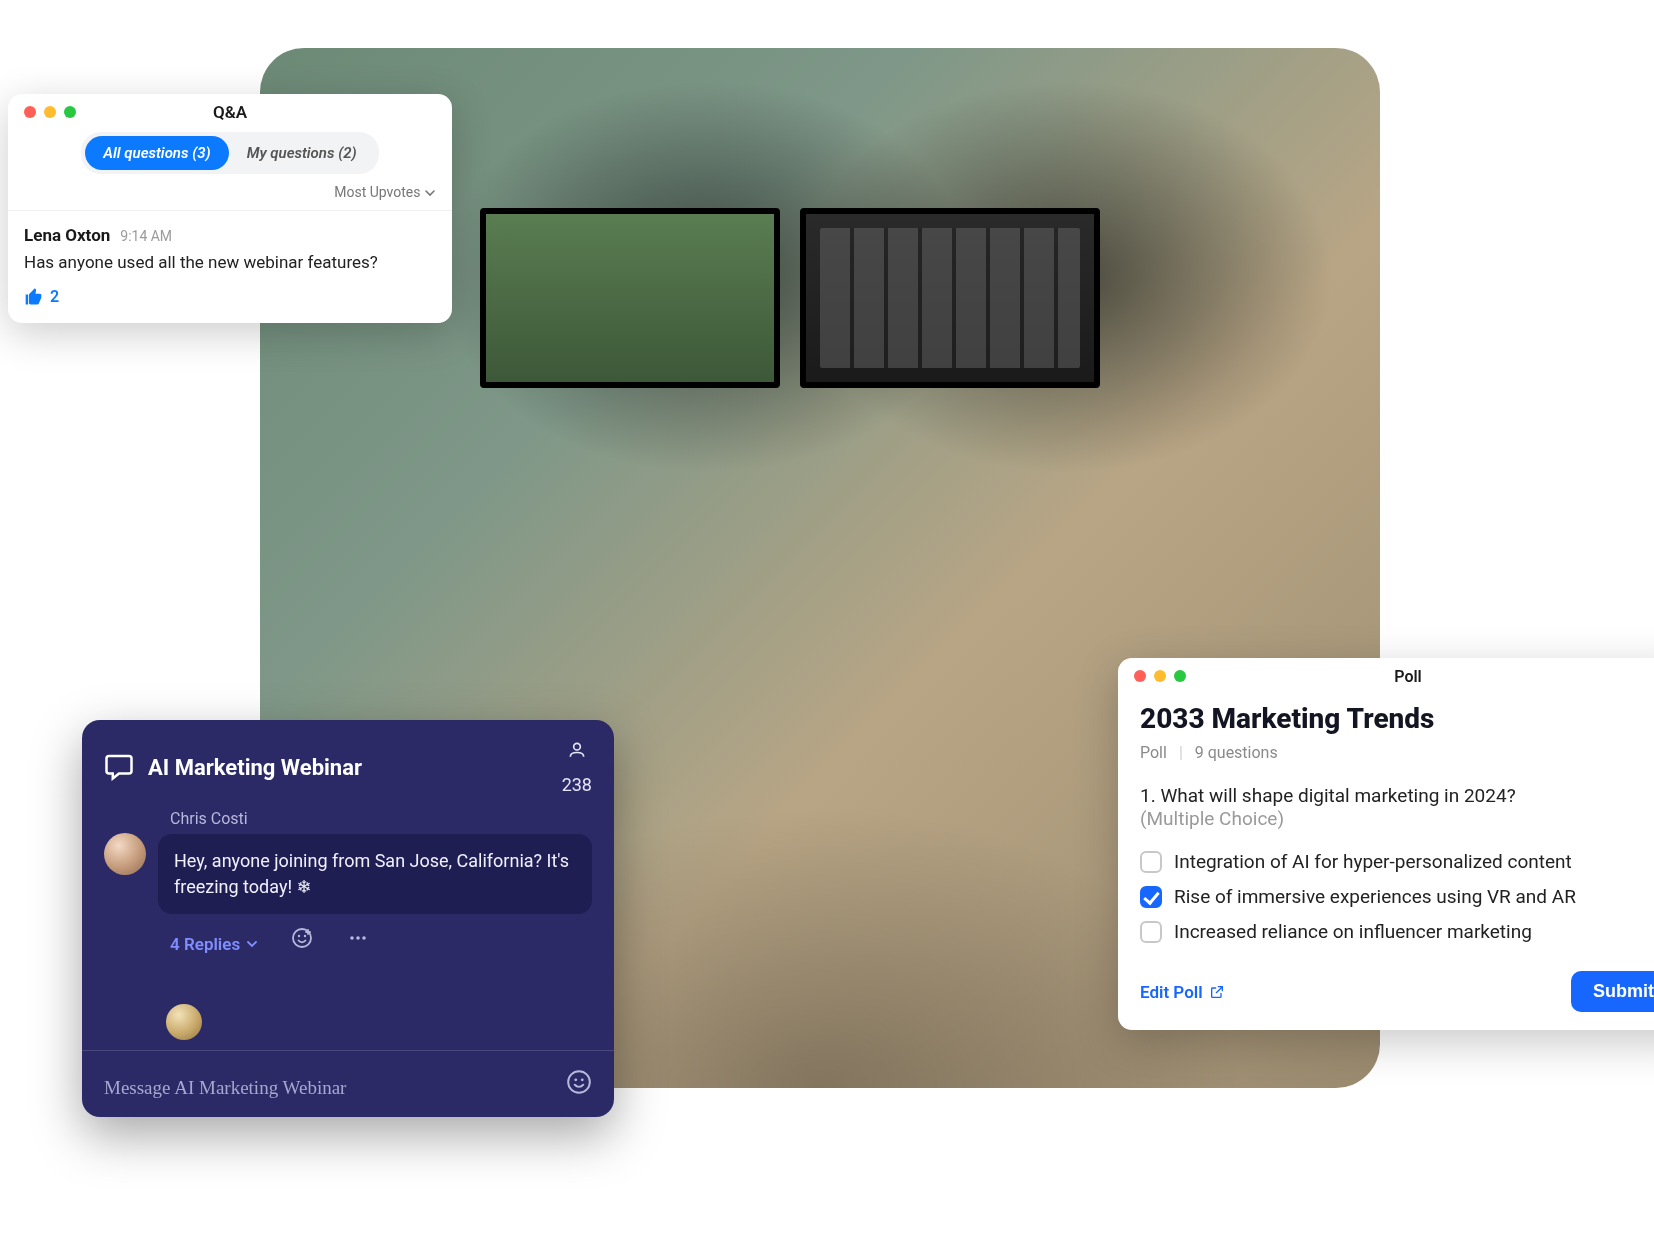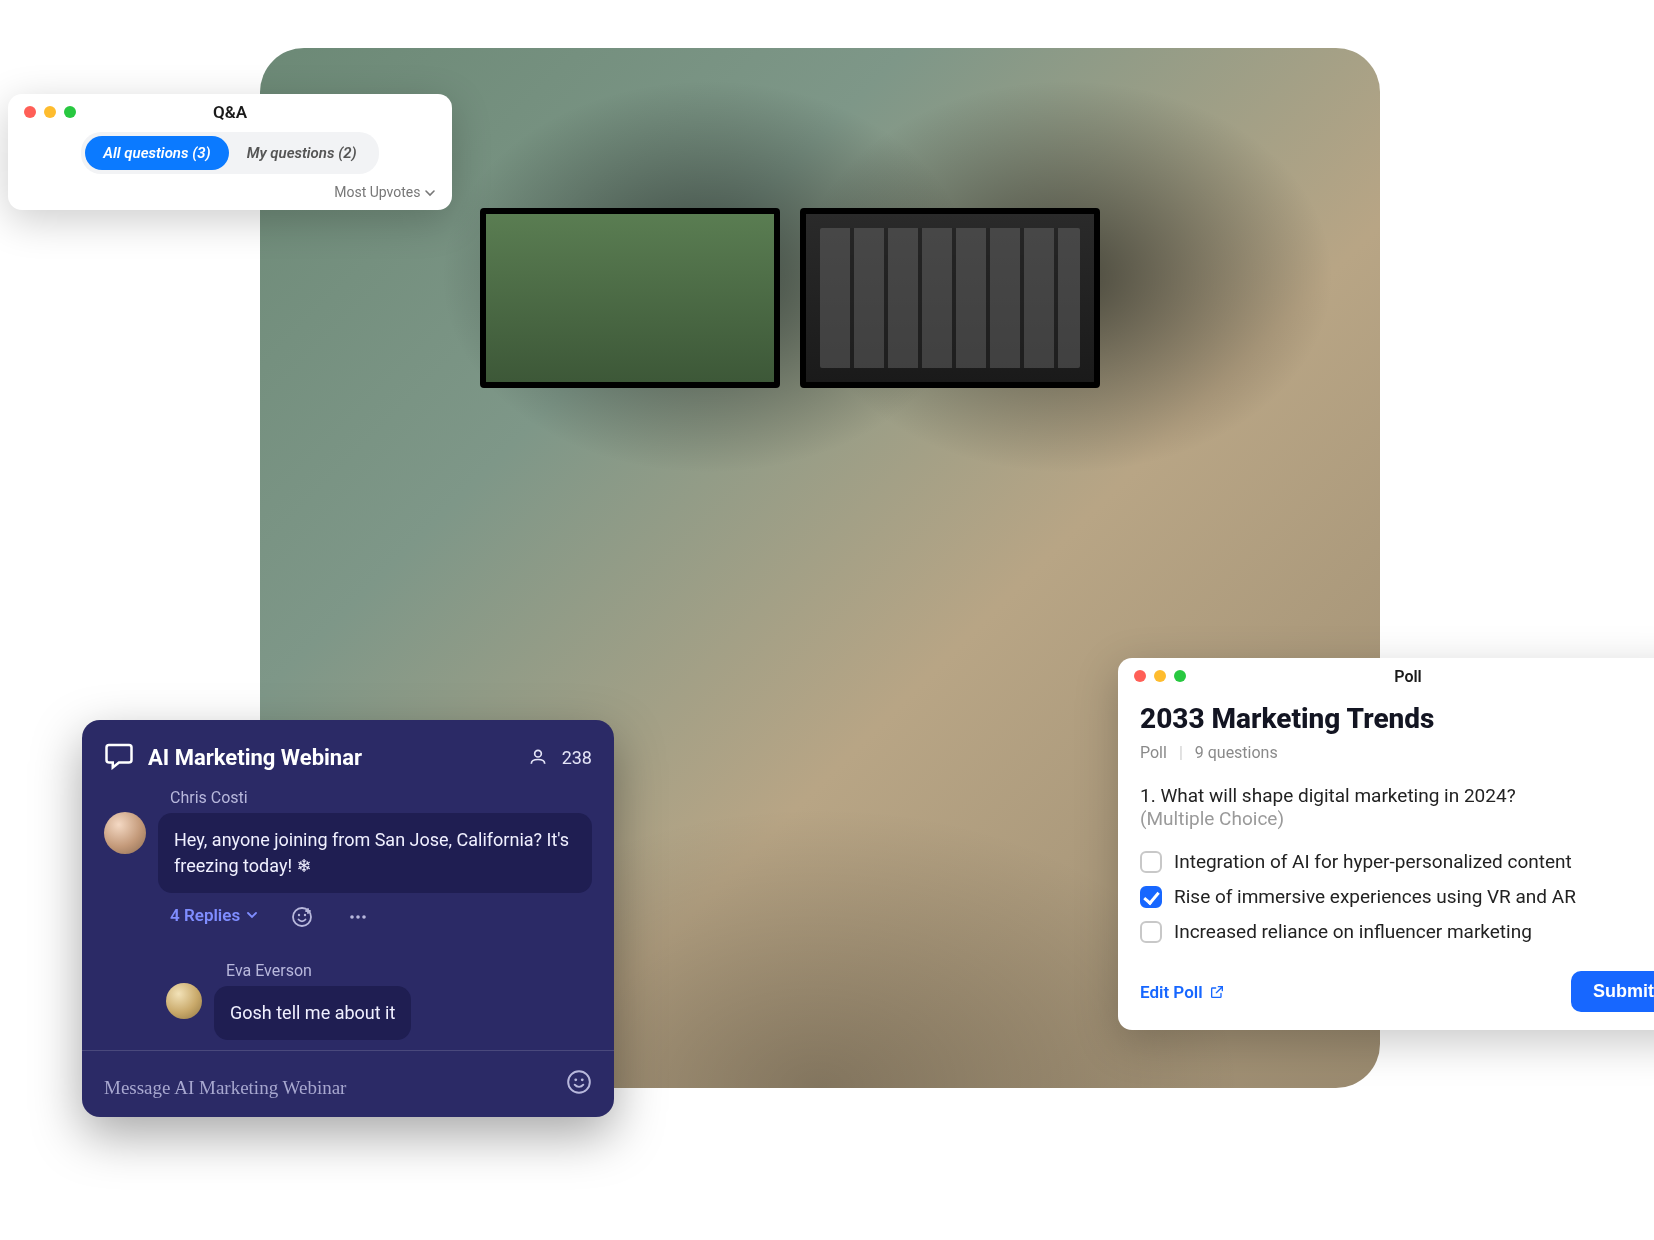--- a/index.html
+++ b/index.html
@@ -133,41 +133,41 @@
     color:#dcdcf0;
     overflow:hidden;
   }
   .chat-head {
     display:flex;
     align-items:center;
     padding: 20px 22px 14px;
   }
   .chat-icon { margin-right:14px; }
   .chat-title { font-size:22px; font-weight:700; color:#fff; flex:1; }
-  .chat-count { display:flex; align-items:center; gap:14px; font-size:18px; color:#e4e4f7; }
+  .chat-count { display:flex; align-items:center; gap:14px; font-size:18px; color:#e4e4f7;flex-direction:column; }
   .chat-body { padding: 0 22px 4px; }
   .msg { display:flex; gap:12px; margin-bottom:10px; }
   .avatar {
     width:42px; height:42px; border-radius:50%;
     background: radial-gradient(circle at 35% 30%, #f4d9c4, #c49a7a 55%, #8a6a50);
     flex:none;
     margin-top:24px;
   }
   .avatar.eva { background: radial-gradient(circle at 35% 30%, #f2e2b8, #c9a96a 55%, #8f7542); }
   .msg-col { flex:1; min-width:0; }
   .msg-name { font-size:16px; color:#b8b8dc; margin-bottom:6px; margin-left:12px; }
   .bubble {
     background:#1f1e52;
     border-radius: 14px;
     padding: 14px 16px;
     font-size:18px;
     line-height:1.45;
     color:#f0f0ff;
   }
-  .msg-actions { display:flex; align-items:flex-start; gap:32px; margin:12px 0 18px 12px; color:#9aa4ff; font-size:17px; }
+  .msg-actions { display:flex; align-items:flex-end; gap:32px; margin:12px 0 18px 12px; color:#9aa4ff; font-size:17px; }
   .replies { color:#7f8dff; font-weight:600; cursor:pointer; display:flex; align-items:center; gap:6px;}
   .reply-thread { margin-left:48px; padding-left:14px; border-left:0; }
   .reply-thread .msg { margin-bottom:6px; }
   .reply-thread .avatar { width:36px; height:36px; margin-top:22px; }
   .reply-thread .bubble { background:#1f1e52; }
   .chat-input {
     border-top:1px solid rgba(255,255,255,0.15);
     padding: 18px 22px;
     display:flex;
     align-items:flex-end;
@@ -252,20 +252,33 @@
     <div class="qa-tabs">
       <div class="qa-tab active">All questions (3)</div>
       <div class="qa-tab">My questions (2)</div>
     </div>
   </div>
   <div class="qa-sort">
     <span>Most Upvotes</span>
     <svg class="chev-down" viewBox="0 0 12 12">
         <path d="M2 4l4 4 4-4" fill="none" stroke="#777" stroke-width="1.6" stroke-linecap="round"></path>
       </svg>
+  </div>
+  <div class="qa-body">
+    <div class="qa-from">
+      <span class="qa-name">Lena Oxton</span>
+      <span class="qa-time">9:14 AM</span>
+    </div>
+    <div class="qa-text">Has anyone used all the new webinar features?</div>
+    <div class="qa-like">
+      <svg width="20" height="20" viewBox="0 0 24 24">
+          <path fill="#0b7aff" d="M2 21h3V9H2v12zm19-11c0-1.1-.9-2-2-2h-5.3l.8-3.8V3.7c0-.4-.2-.8-.4-1.1L13 1.6 6.6 8c-.4.4-.6.9-.6 1.4V19c0 1.1.9 2 2 2h8c.8 0 1.5-.5 1.8-1.2l2.9-6.8c.1-.2.1-.5.1-.7V10z"></path>
+        </svg>
+      <span>2</span>
+    </div>
   </div>
 </div>
 
 <div class="chat">
   <div class="chat-head">
     <span class="chat-icon">
       <svg width="30" height="30" viewBox="0 0 24 24">
           <path fill="none" stroke="#fff" stroke-width="2" d="M20 4H4a2 2 0 0 0-2 2v10a2 2 0 0 0 2 2h3v4l5-4h8a2 2 0 0 0 2-2V6a2 2 0 0 0-2-2z"></path>
         </svg>
     </span>
@@ -305,24 +318,20 @@
                 <circle cx="12" cy="12" r="1.8" fill="#b8b8dc"></circle>
                 <circle cx="18" cy="12" r="1.8" fill="#b8b8dc"></circle>
               </svg>
           </span>
         </div>
       </div>
     </div>
     <div class="reply-thread">
       <div class="msg">
         <div class="avatar eva"></div>
-        <div class="msg-col">
-          <div class="msg-name">Eva Everson</div>
-          <div class="bubble" style="display:inline-block">Gosh tell me about it</div>
-        </div>
       </div>
     </div>
   </div>
   <div class="chat-input">
     <div class="chat-input-field">Message AI Marketing Webinar</div>
     <span>
       <svg width="26" height="26" viewBox="0 0 24 24">
           <circle cx="12" cy="12" r="10" fill="none" stroke="#b8b8dc" stroke-width="1.8"></circle>
           <circle cx="9" cy="10" r="1.3" fill="#b8b8dc"></circle>
           <circle cx="15" cy="10" r="1.3" fill="#b8b8dc"></circle>

